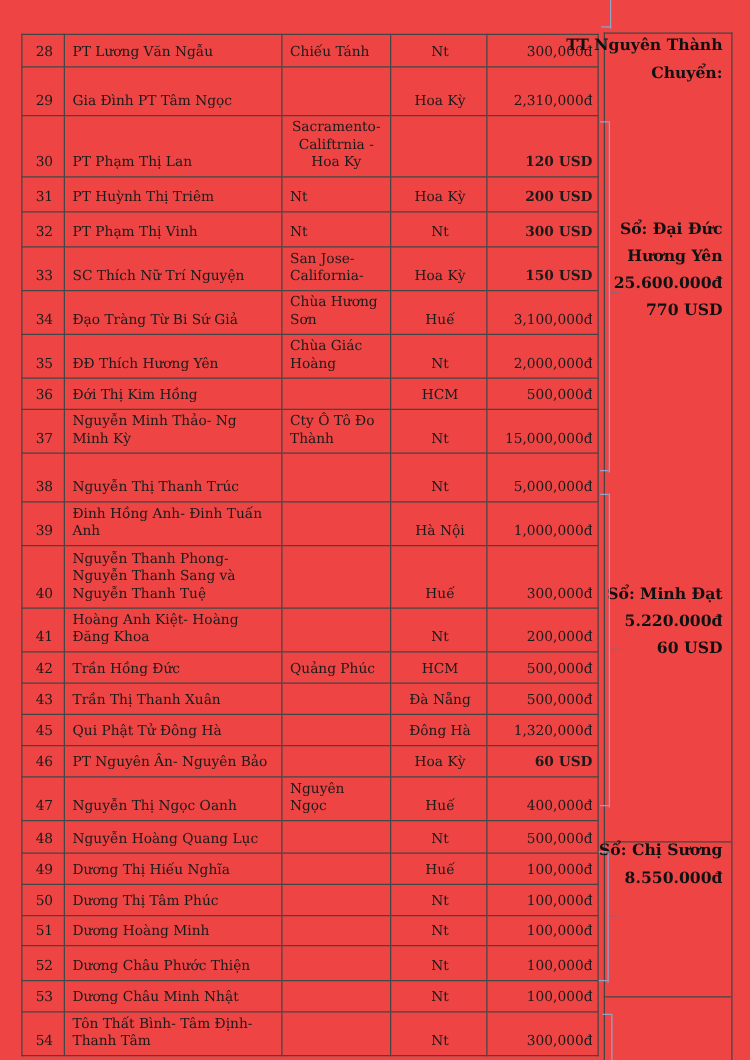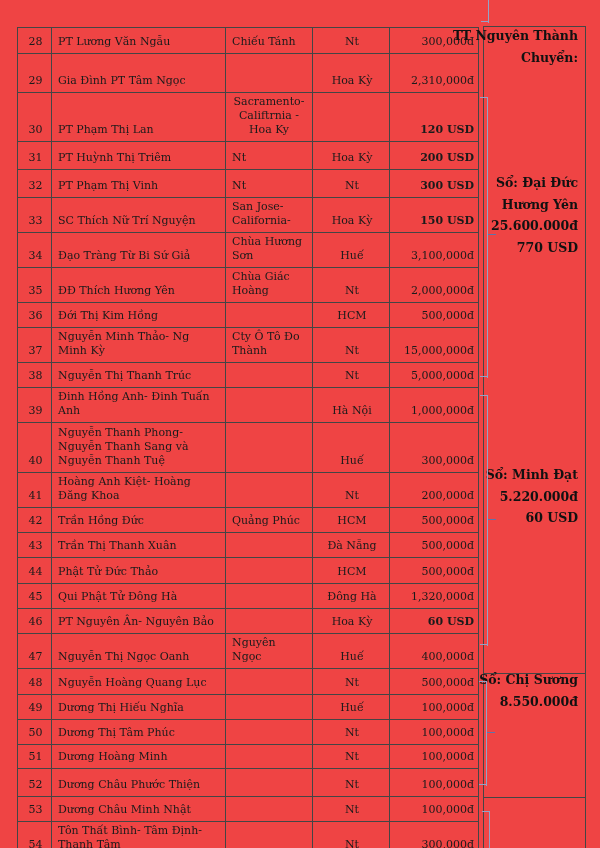--- a/index.html
+++ b/index.html
@@ -111,21 +111,21 @@
           <td class="c-place">HCM</td>
           <td class="c-amt">500,000đ</td>
         </tr>
         <tr style="height: 35px;">
           <td class="c-no">37</td>
           <td class="c-name">Nguyễn Minh Thảo- Ng Minh Kỳ</td>
           <td class="c-note">Cty Ô Tô Đo Thành</td>
           <td class="c-place">Nt</td>
           <td class="c-amt">15,000,000đ</td>
         </tr>
-        <tr style="height: 25px;">
+        <tr style="height: 39px;">
           <td class="c-no">38</td>
           <td class="c-name">Nguyễn Thị Thanh Trúc</td>
           <td class="c-note"></td>
           <td class="c-place">Nt</td>
           <td class="c-amt">5,000,000đ</td>
         </tr>
         <tr style="height: 27px;">
           <td class="c-no">39</td>
           <td class="c-name">Đinh Hồng Anh- Đinh Tuấn Anh</td>
           <td class="c-note"></td>
@@ -151,27 +151,20 @@
           <td class="c-name">Trần Hồng Đức</td>
           <td class="c-note">Quảng Phúc</td>
           <td class="c-place">HCM</td>
           <td class="c-amt">500,000đ</td>
         </tr>
         <tr style="height: 25px;">
           <td class="c-no">43</td>
           <td class="c-name">Trần Thị Thanh Xuân</td>
           <td class="c-note"></td>
           <td class="c-place">Đà Nẵng</td>
-          <td class="c-amt">500,000đ</td>
-        </tr>
-        <tr style="height: 26px;">
-          <td class="c-no">44</td>
-          <td class="c-name">Phật Tử Đức Thảo</td>
-          <td class="c-note"></td>
-          <td class="c-place">HCM</td>
           <td class="c-amt">500,000đ</td>
         </tr>
         <tr style="height: 25px;">
           <td class="c-no">45</td>
           <td class="c-name">Qui Phật Tử Đông Hà</td>
           <td class="c-note"></td>
           <td class="c-place">Đông Hà</td>
           <td class="c-amt">1,320,000đ</td>
         </tr>
         <tr style="height: 25px;">

